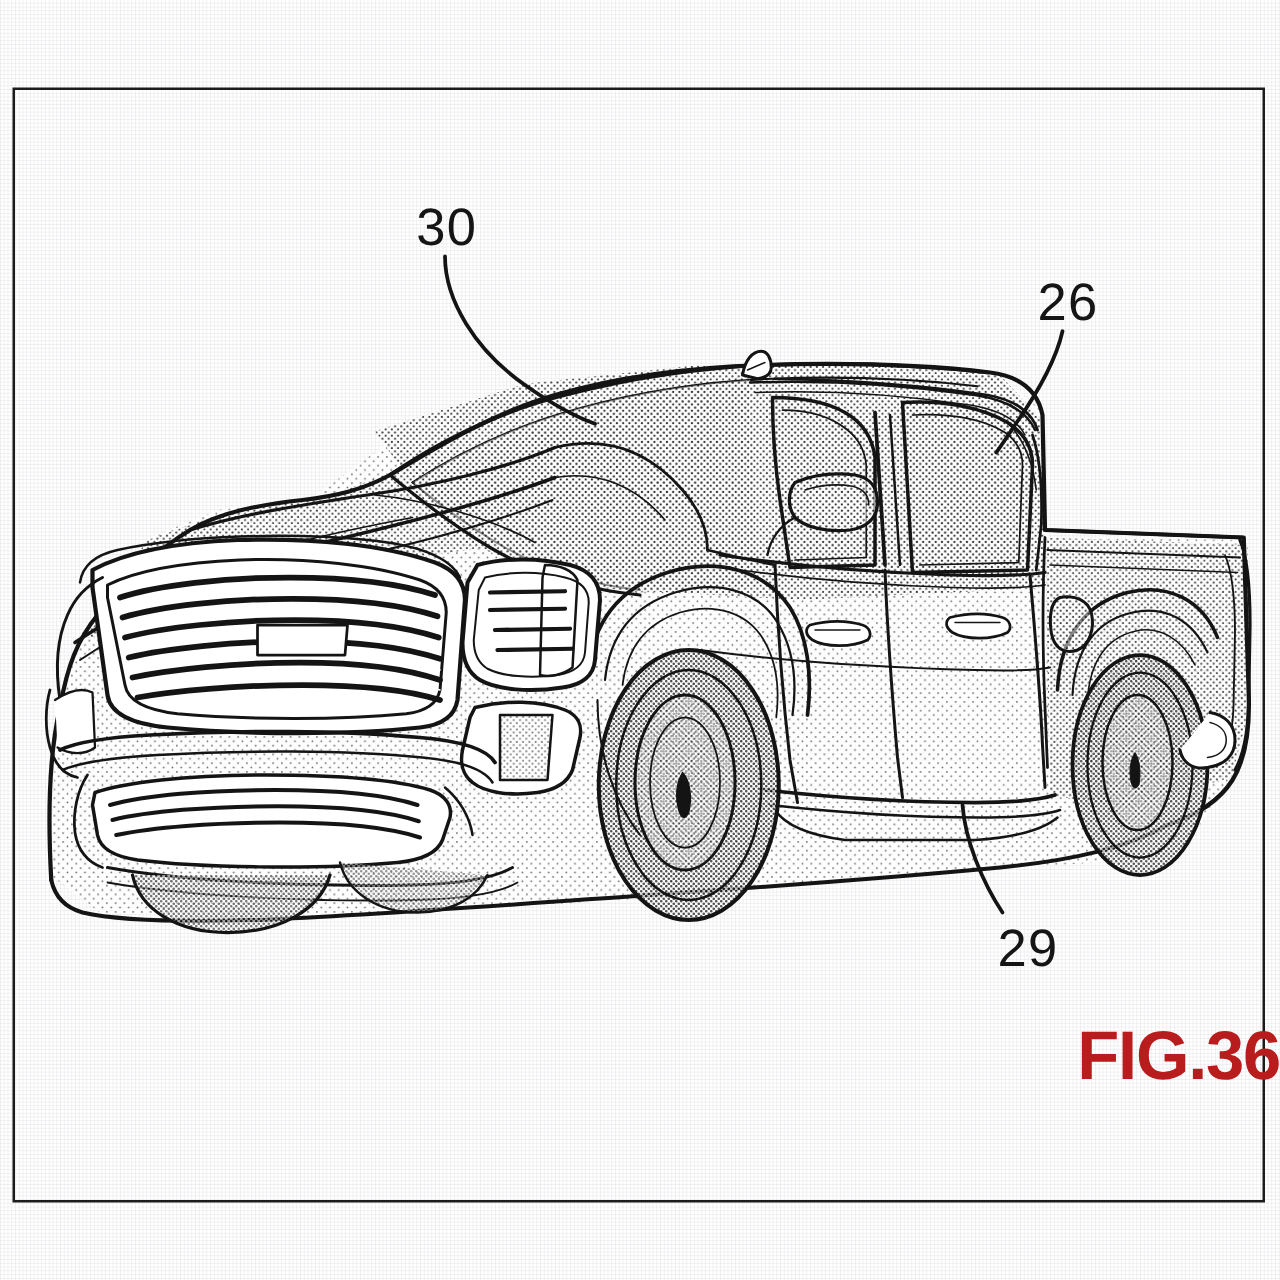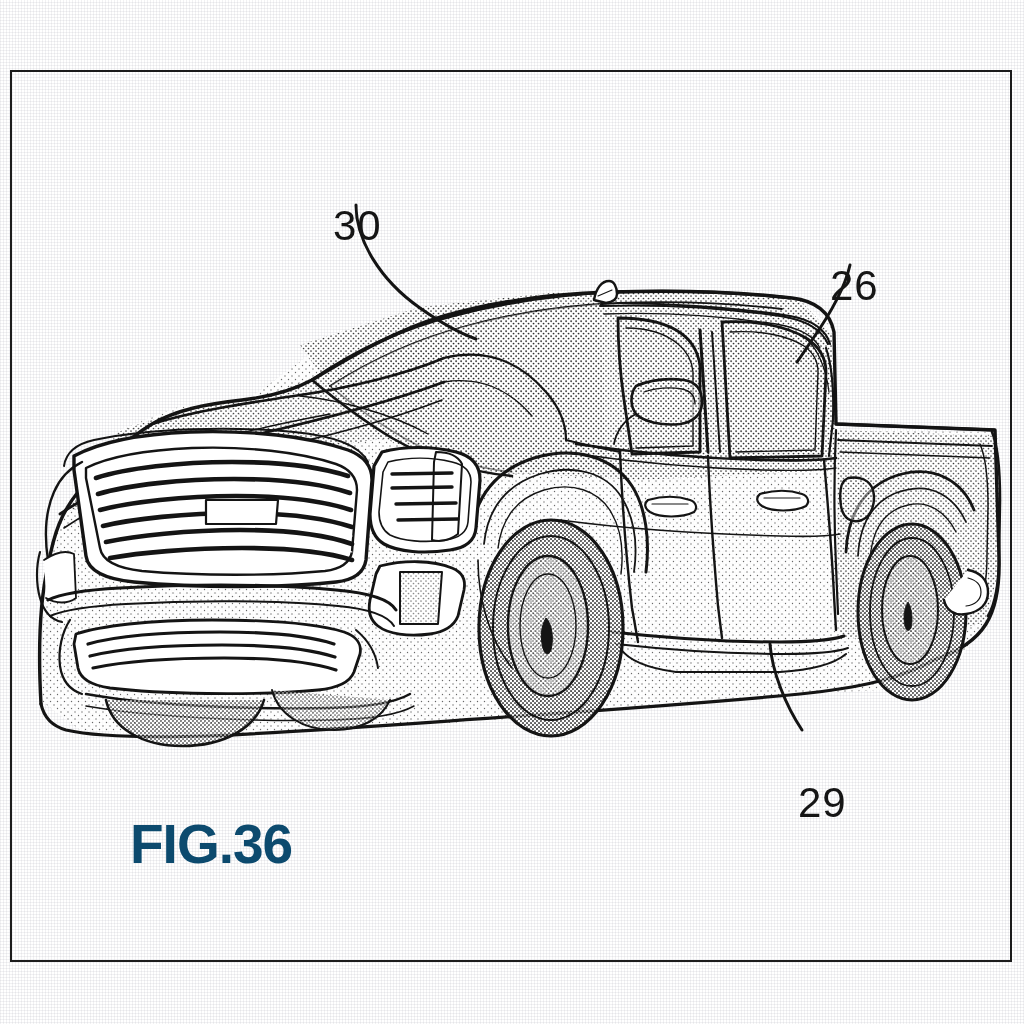--- a/index.html
+++ b/index.html
@@ -25,37 +25,36 @@
     left:10px;top:70px;width:1002px;height:892px;
     border:2px solid #1b1b1b;
     box-sizing:border-box;
     background:transparent;
   }
   #drawing-area{position:absolute;left:10px;top:70px;width:1002px;height:892px;}
   svg.fig{position:absolute;left:0;top:0;width:1024px;height:1024px;overflow:visible;}
   #caption{
     position:absolute;
     left:0;top:812px;width:1024px;
-    text-align:left;
+    text-align:right;
     padding-left:130px;
     box-sizing:border-box;
     font-size:55px;
     font-weight:bold;
     letter-spacing:-1px;
-    color:#0c4a6e;
+    color:#b91c1c;
     font-family:"Liberation Sans", sans-serif;
   }
   .ref-num{
     position:absolute;
     font-size:42px;
     color:#151515;
     font-family:"Liberation Sans", sans-serif;
     font-weight:400;
     letter-spacing:1px;
-    margin-top:44px;
   }
   #ref-30{left:333px;top:158px;}
   #ref-26{left:830px;top:218px;}
   #ref-24{left:798px;top:735px;}
 </style>
 </head>
 <body>
 
 <div id="paper"></div>
 

